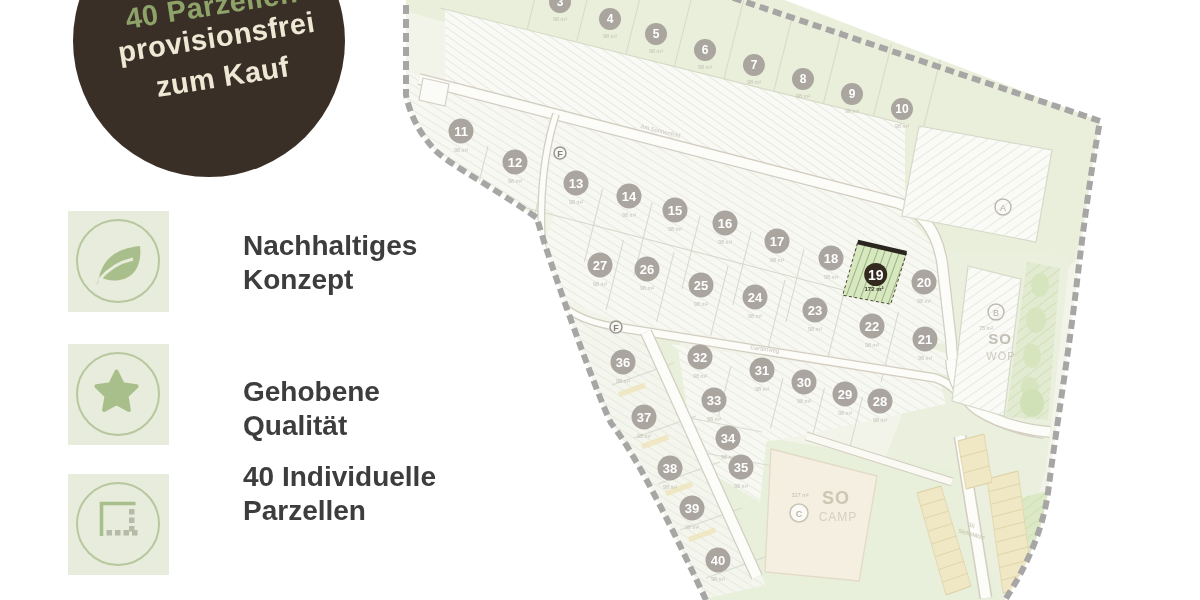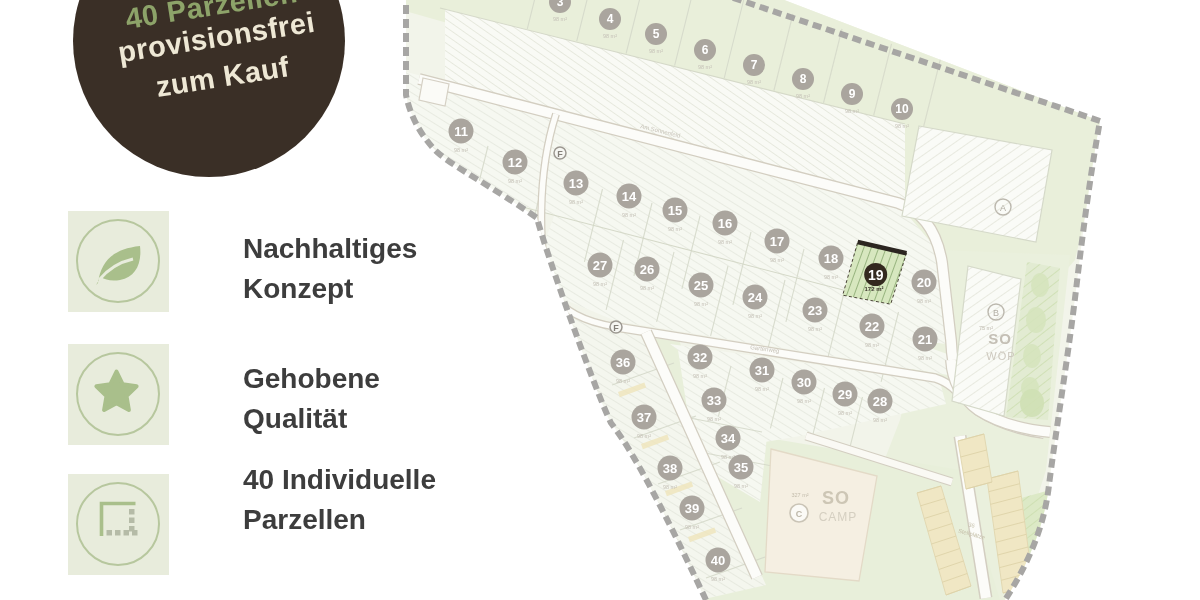--- a/index.html
+++ b/index.html
@@ -5,21 +5,21 @@
 <style>
 html,body{margin:0;padding:0;background:#ffffff;}
 body{width:1200px;height:600px;position:relative;overflow:hidden;font-family:"Liberation Sans",sans-serif;}
 .badge{position:absolute;left:73px;top:-95px;width:272px;height:272px;border-radius:50%;background:#3a2f26;}
 .badge-inner{position:absolute;left:81px;top:-95px;width:272px;height:272px;text-align:center;transform:rotate(-9deg);transform-origin:136px 136px;}
 .bl1{position:absolute;left:0;top:84px;width:272px;font-size:29px;font-weight:bold;color:#8da369;letter-spacing:0.5px;}
 .bl2{position:absolute;left:0;top:116px;width:272px;font-size:29px;font-weight:bold;color:#eee8d5;letter-spacing:0.5px;}
 .bl3{position:absolute;left:0;top:156px;width:272px;font-size:29px;font-weight:bold;color:#eee8d5;letter-spacing:0.5px;}
 .ibox{position:absolute;left:68px;width:101px;height:101px;background:#e8ecdc;}
 .icirc{position:absolute;left:8px;top:8px;width:80px;height:80px;border:2.5px solid #b7c79e;border-radius:50%;}
-.itext{position:absolute;left:243px;font-size:28px;font-weight:bold;color:#3d3d3d;line-height:40px;}
+.itext{position:absolute;left:243px;font-size:28px;font-weight:bold;color:#3d3d3d;line-height:34px;}
 </style>
 </head>
 <body>
 
 <div class="badge"></div>
 <div class="badge-inner">
 
 <div class="bl1">40 Parzellen</div>
 
 <div class="bl2">provisionsfrei</div>
@@ -37,21 +37,21 @@
 
 <div class="itext" style="top:229px">Nachhaltiges<br>Konzept</div>
 
 <div class="ibox" style="top:344px">
 <div class="icirc"></div>
 <svg width="101" height="101" viewBox="0 0 101 101" style="position:absolute;left:0;top:0">
 <path d="M48.5,27.5 L54.6,40.2 L68.6,42.2 L58.5,52 L60.9,66 L48.5,59.3 L36.1,66 L38.5,52 L28.4,42.2 L42.4,40.2 Z" fill="#a9bf8b" stroke="#a9bf8b" stroke-width="4" stroke-linejoin="round"></path>
 </svg>
 </div>
 
-<div class="itext" style="top:359px">Gehobene<br>Qualität</div>
+<div class="itext" style="top:375px">Gehobene<br>Qualität</div>
 
 <div class="ibox" style="top:474px">
 <div class="icirc"></div>
 <svg width="101" height="101" viewBox="0 0 101 101" style="position:absolute;left:0;top:0">
 <path d="M33.5,62 L33.5,29.5 L67.5,29.5" fill="none" stroke="#a9bf8b" stroke-width="3.6"></path>
 <g fill="#b5bba7">
 <rect x="38.5" y="56" width="5.5" height="5.5"></rect>
         <rect x="47" y="56" width="5.5" height="5.5"></rect>
         <rect x="55.5" y="56" width="5.5" height="5.5"></rect>
         <rect x="64" y="56" width="5.5" height="5.5"></rect>

